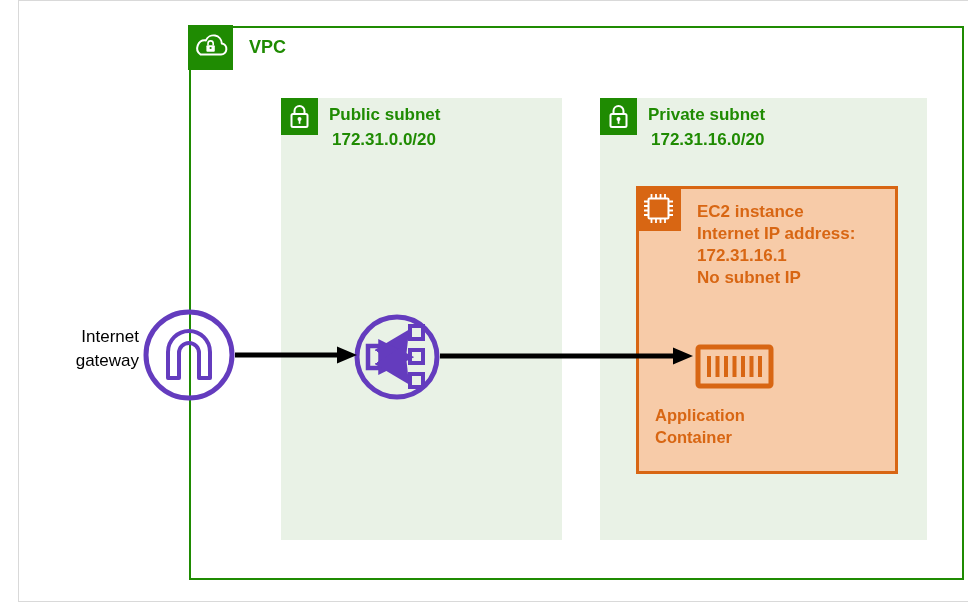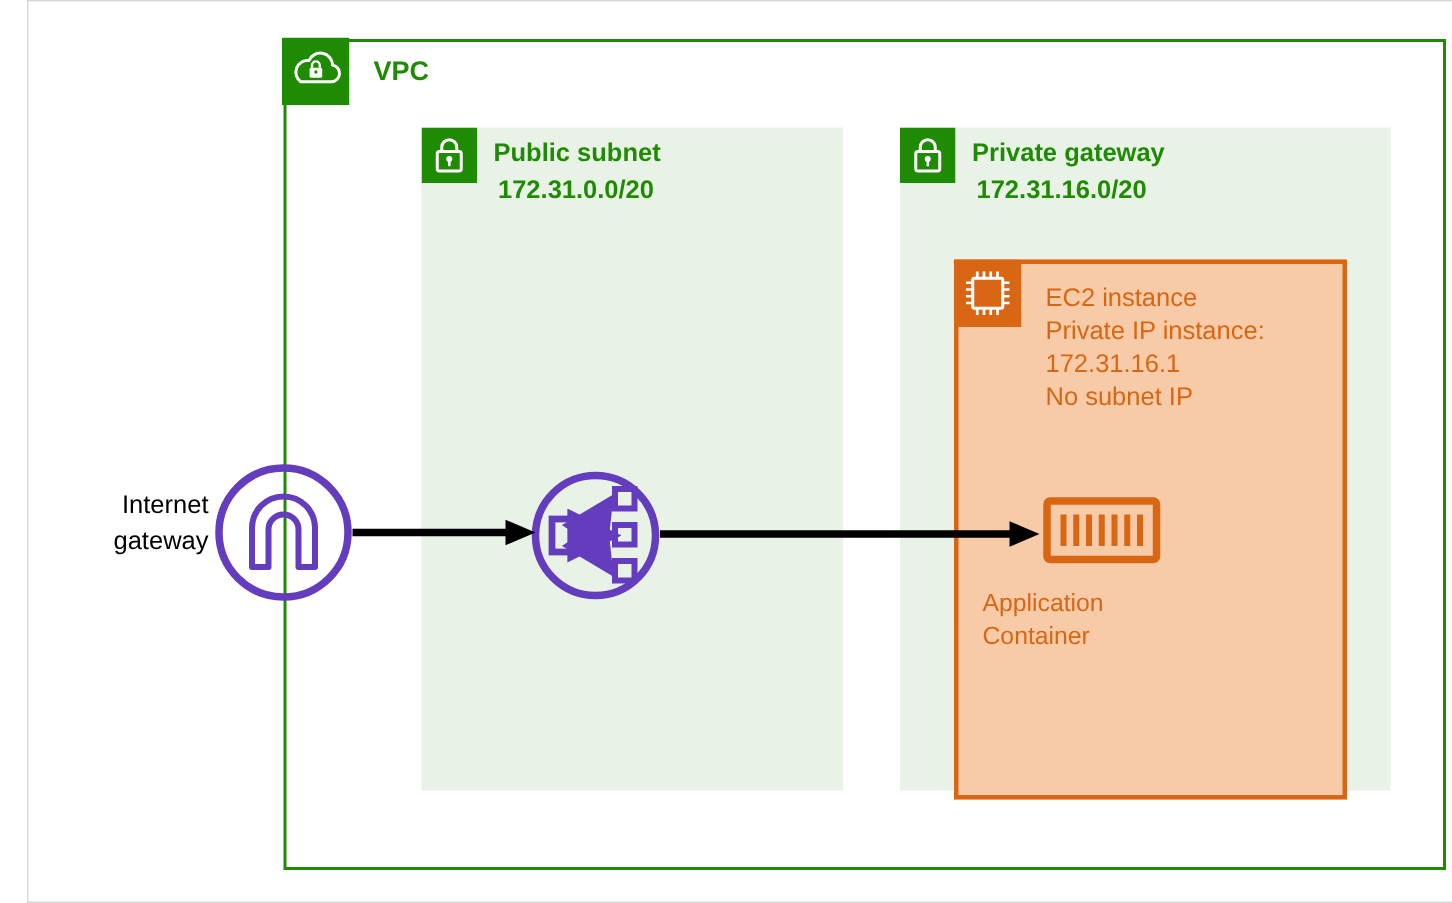--- a/index.html
+++ b/index.html
@@ -11,28 +11,28 @@
     --black:#000000;
   }
   *{margin:0;padding:0;box-sizing:border-box;}
   body{font-family:"Liberation Sans",sans-serif;background:#fff;}
   .canvas{position:relative;width:968px;height:602px;background:#fff;border:1px solid #d9d9d9;overflow:hidden;margin-left:18px;}
 
   .vpc-box{position:absolute;left:170px;top:25px;width:775px;height:554px;border:2px solid var(--green);background:transparent;}
   .vpc-icon{position:absolute;left:169px;top:24px;width:45px;height:45px;}
   .vpc-label{position:absolute;left:230px;top:36px;font-size:18px;font-weight:700;color:var(--green);}
 
-  .subnet{position:absolute;top:84px;height:442px;background:var(--green-fill);}
+  .subnet{position:absolute;top:97px;height:442px;background:var(--green-fill);}
   .subnet.public{left:262px;width:281px;}
   .subnet.private{left:581px;width:327px;}
   .subnet-icon{position:absolute;left:0;top:0;width:37px;height:37px;}
   .subnet-title{position:absolute;left:48px;top:7px;font-size:17px;font-weight:700;color:var(--green);white-space:nowrap;}
   .subnet-cidr{position:absolute;left:51px;top:32px;font-size:17px;font-weight:700;color:var(--green);white-space:nowrap;}
 
-  .ec2-box{position:absolute;left:36px;top:88px;width:262px;height:360px;background:var(--orange-fill);border:3px solid var(--orange);}
+  .ec2-box{position:absolute;left:36px;top:88px;width:262px;height:288px;background:var(--orange-fill);border:3px solid var(--orange);font-weight:bold;}
   .ec2-icon{position:absolute;left:-3px;top:-3px;width:45px;height:45px;}
   .ec2-text{position:absolute;left:58px;top:12px;font-size:17px;line-height:22px;color:var(--orange);}
   .container-icon{position:absolute;left:56px;top:155px;width:79px;height:45px;}
   .container-label{position:absolute;left:16px;top:215px;width:160px;text-align:left;font-size:16.5px;line-height:22px;color:var(--orange);}
 
   .igw-icon{position:absolute;left:120px;top:304px;width:100px;height:100px;}
   .igw-label{position:absolute;left:8px;top:324px;width:112px;text-align:right;font-size:17px;line-height:24px;color:var(--black);}
 
   .nlb-icon{position:absolute;left:334px;top:312px;width:88px;height:88px;}
   .nlb-label{position:absolute;left:298px;top:400px;width:160px;text-align:center;font-size:17px;line-height:23px;color:var(--black);}
@@ -68,32 +68,32 @@
   </div>
 
   <div class="subnet private">
     <svg class="subnet-icon" viewBox="0 0 37 37">
       <rect x="0" y="0" width="37" height="37" fill="#1F8B02"></rect>
       <path d="M13.5 16 v-2.9 a5 5 0 0 1 10 0 V16" fill="none" stroke="#fff" stroke-width="2"></path>
       <rect x="10.5" y="16" width="16" height="13" rx="1.5" fill="none" stroke="#fff" stroke-width="2"></rect>
       <circle cx="18.5" cy="21" r="2" fill="#fff"></circle>
       <rect x="17.7" y="21.5" width="1.7" height="4.3" fill="#fff"></rect>
     </svg>
-    <div class="subnet-title">Private gateway</div>
+    <div class="subnet-title">Private subnet</div>
     <div class="subnet-cidr">172.31.16.0/20</div>
 
     <div class="ec2-box">
       <svg class="ec2-icon" viewBox="0 0 45 45">
         <rect x="0" y="0" width="45" height="45" fill="#D86613"></rect>
         <rect x="12.5" y="12.5" width="20" height="20" rx="1" fill="none" stroke="#fff" stroke-width="2"></rect>
         <path d="M15.5 8V12.5M20 8V12.5M24.5 8V12.5M29 8V12.5M15.5 32.5V37M20 32.5V37M24.5 32.5V37M29 32.5V37M8 15.5H12.5M8 20H12.5M8 24.5H12.5M8 29H12.5M32.5 15.5H37M32.5 20H37M32.5 24.5H37M32.5 29H37" stroke="#fff" stroke-width="1.8"></path>
       </svg>
       <div class="ec2-text">
         <div>EC2 instance</div>
-        <div>Private IP instance:</div>
+        <div>Internet IP address:</div>
         <div>172.31.16.1</div>
         <div>No subnet IP</div>
       </div>
       <svg class="container-icon" viewBox="0 0 79 45">
         <rect x="3" y="3" width="73" height="39" rx="2" fill="none" stroke="#D86613" stroke-width="5"></rect>
         <path d="M14 12V33M22.5 12V33M31 12V33M39.5 12V33M48 12V33M56.5 12V33M65 12V33" stroke="#D86613" stroke-width="4"></path>
       </svg>
       <div class="container-label">
         <div>Application</div>
         <div>Container</div>

